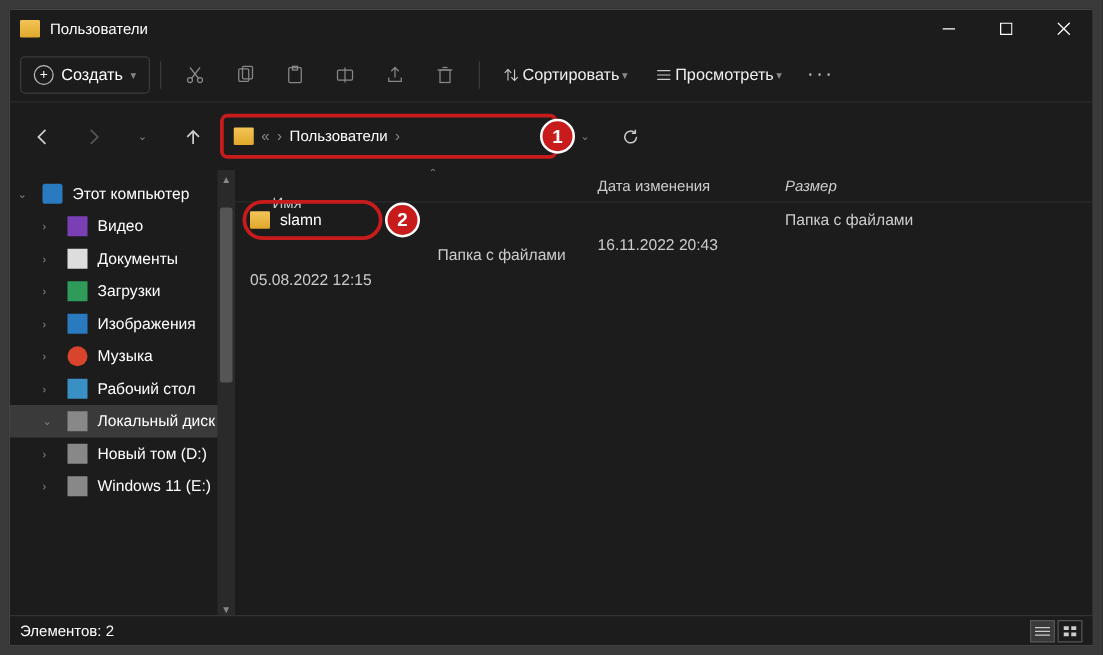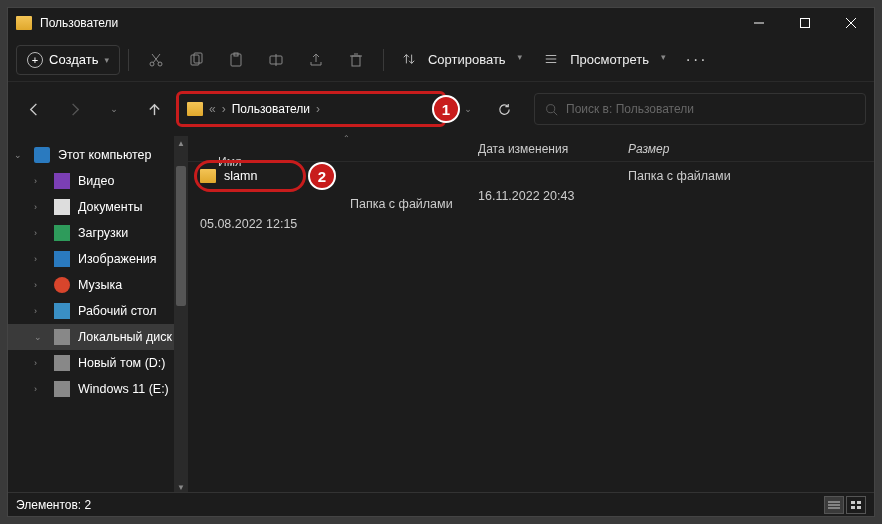--- a/index.html
+++ b/index.html
@@ -10,21 +10,21 @@
   .title-text { font-size: 12px; }
   .win-controls { display: flex; }
   .win-btn { width: 46px; height: 30px; display: flex; align-items: center; justify-content: center; color: #fff; }
   .win-btn svg { width: 10px; height: 10px; }
   .toolbar { height: 44px; display: flex; align-items: center; padding: 0 8px; gap: 2px; border-bottom: 1px solid #2a2a2a;}
   .create-btn { display: flex; align-items: center; gap: 6px; padding: 6px 10px; border: 1px solid #3a3a3a; border-radius: 4px; font-size: 13px;}
   .create-btn .plus { width:16px;height:16px; border:1px solid #bbb; border-radius:50%; display:flex;align-items:center;justify-content:center; font-size:11px;}
   .tb-sep { width:1px; height:22px; background:#3a3a3a; margin:0 6px; }
   .tb-icon { width:38px; height:34px; display:flex; align-items:center;justify-content:center; color:#888;}
   .tb-icon svg{width:16px;height:16px;}
-  .tb-text-btn { display:flex; align-items:flex-start; gap:12px; padding:6px 10px; font-size:13px; color:#eee;}
+  .tb-text-btn { display:flex; align-items:center; gap:2px; padding:6px 10px; font-size:13px; color:#eee;}
   .tb-chev { font-size:9px; color:#888; }
   .navbar { height:54px; display:flex; align-items:center; padding:0 8px; gap:4px; }
   .nav-btn { width:36px;height:36px;display:flex;align-items:center;justify-content:center;color:#ccc;}
   .nav-btn svg{width:15px;height:15px;}
   .nav-btn.disabled{color:#555;}
   .address-wrap { position:relative; flex:0 0 270px; height:36px; }
   .address-box { position:absolute; inset:0; border:3px solid #c81c1c; border-radius:6px; display:flex; align-items:center; padding:0 8px; gap:6px; font-size:12px; background:#1c1c1c;}
   .bc-sep{color:#888;}
   .badge { position:absolute; width:28px;height:28px; border-radius:50%; background:#c81c1c; border:2px solid #fff; color:#fff; font-weight:bold; font-size:15px; display:flex;align-items:center;justify-content:center; z-index:10;}
   .refresh-area{flex:0 0 60px; display:flex; align-items:center; justify-content:space-around;}
@@ -196,27 +196,20 @@
           <span class="tb-chev" style="color:#888">⌄</span>
         </div>
       <div class="nav-btn">
           <svg viewBox="0 0 16 16" stroke="#ccc" fill="none" stroke-width="1.3">
             <path d="M13 8a5 5 0 1 1-1.5-3.5"></path>
             <polyline points="12,2 12,5 9,5"></polyline>
           </svg>
         </div>
     </div>
 
-    <div class="search-box">
-      <svg width="13" height="13" viewBox="0 0 16 16" stroke="#666" fill="none">
-          <circle cx="7" cy="7" r="5"></circle>
-          <line x1="11" y1="11" x2="15" y2="15"></line>
-        </svg>
-      <span>Поиск в: Пользователи</span>
-    </div>
   </div>
 
   <div class="body">
 
     <div class="sidebar">
       <div class="side-item">
         <span class="side-chev">⌄</span>
         <span class="sicon monitor"></span>
         <span>Этот компьютер</span>
       </div>

